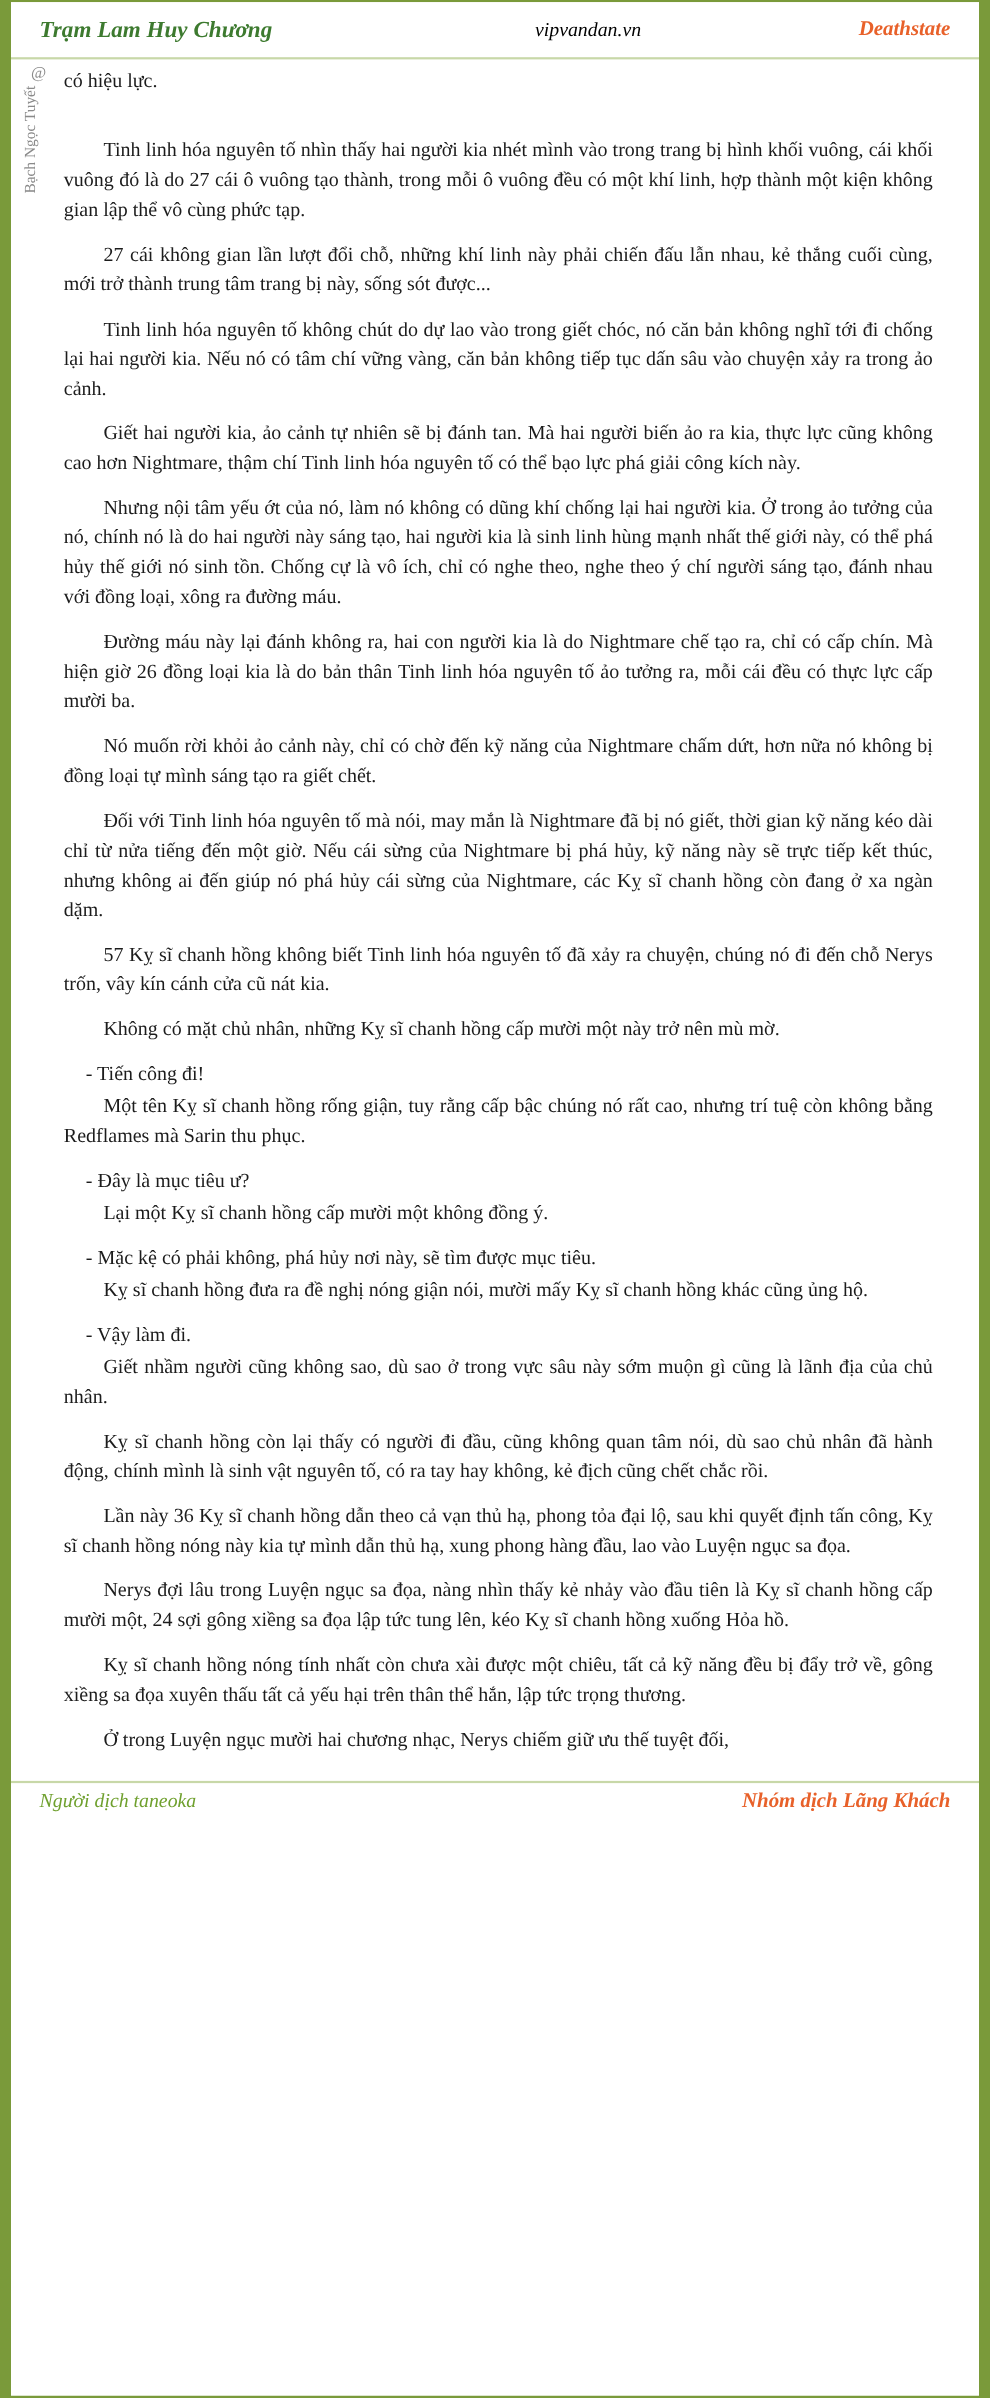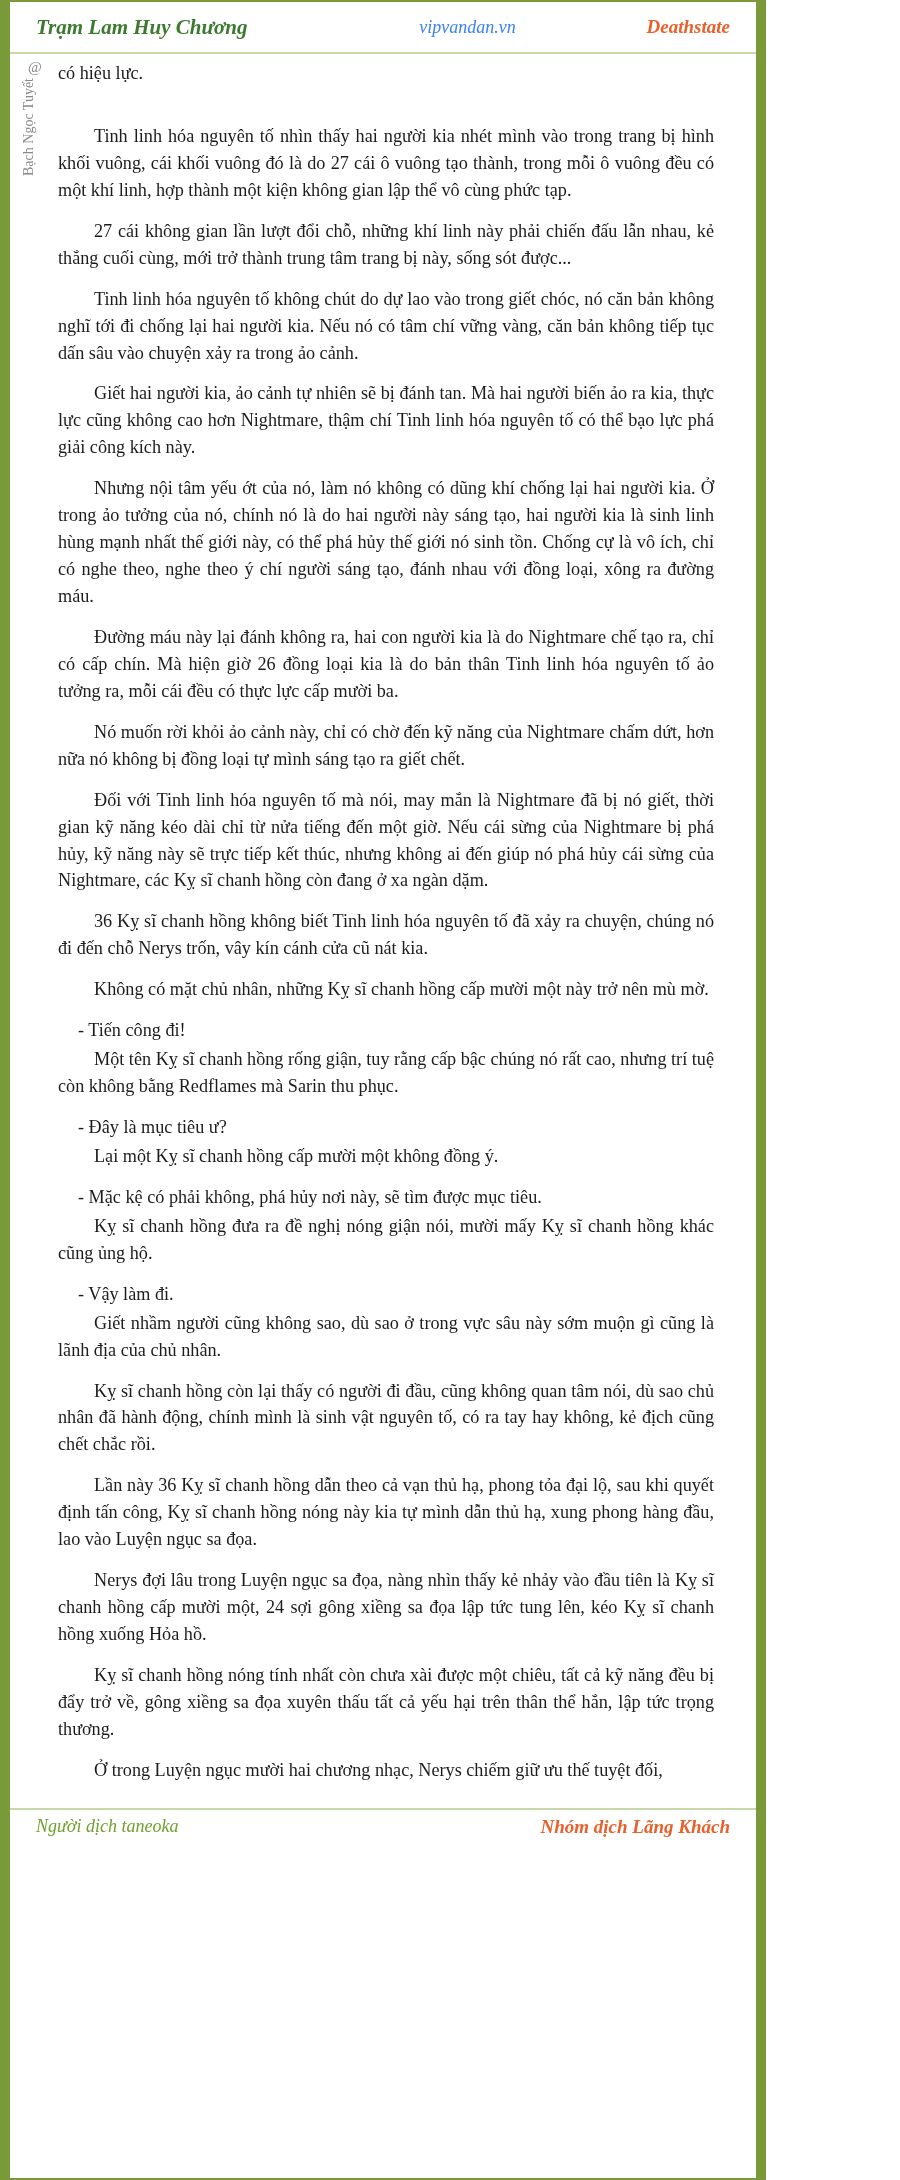--- a/index.html
+++ b/index.html
@@ -7,21 +7,21 @@
     padding: 0;
     background: #ffffff;
   }
   body {
     width: 900px;
     min-height: 2180px;
     font-family: "Liberation Serif", "DejaVu Serif", serif;
   }
   .page {
     position: relative;
-    width: 766px;
+    width: 900px;
     min-height: 2180px;
     box-sizing: border-box;
     background: #ffffff;
     border-left: 10px solid #7a9a3a;
     border-right: 10px solid #7a9a3a;
     border-top: 2px solid #7a9a3a;
     border-bottom: 2px solid #7a9a3a;
   }
   .header {
     display: flex;
@@ -38,21 +38,21 @@
     font-style: italic;
     font-weight: bold;
     font-size: 21px;
     color: #3d7a2f;
     white-space: nowrap;
   }
   .header-center {
     font-family: "Liberation Serif", serif;
     font-style: italic;
     font-size: 18px;
-    color: #3b82f6;
+    color: #000000;
     white-space: nowrap;
     margin-left: 41px;
   }
   .header-right {
     font-family: "Liberation Serif", serif;
     font-style: italic;
     font-weight: bold;
     font-size: 19px;
     color: #e8612a;
     white-space: nowrap;
@@ -151,21 +151,21 @@
   <div class="content">
       <p class="first">có hiệu lực.</p>
       <p class="tight">Tinh linh hóa nguyên tố nhìn thấy hai người kia nhét mình vào trong trang bị hình khối vuông, cái khối vuông đó là do 27 cái ô vuông tạo thành, trong mỗi ô vuông đều có một khí linh, hợp thành một kiện không gian lập thể vô cùng phức tạp.</p>
       <p class="tight">27 cái không gian lần lượt đổi chỗ, những khí linh này phải chiến đấu lẫn nhau, kẻ thắng cuối cùng, mới trở thành trung tâm trang bị này, sống sót được...</p>
       <p class="tight">Tinh linh hóa nguyên tố không chút do dự lao vào trong giết chóc, nó căn bản không nghĩ tới đi chống lại hai người kia. Nếu nó có tâm chí vững vàng, căn bản không tiếp tục dấn sâu vào chuyện xảy ra trong ảo cảnh.</p>
       <p class="tight">Giết hai người kia, ảo cảnh tự nhiên sẽ bị đánh tan. Mà hai người biến ảo ra kia, thực lực cũng không cao hơn Nightmare, thậm chí Tinh linh hóa nguyên tố có thể bạo lực phá giải công kích này.</p>
       <p class="tight">Nhưng nội tâm yếu ớt của nó, làm nó không có dũng khí chống lại hai người kia. Ở trong ảo tưởng của nó, chính nó là do hai người này sáng tạo, hai người kia là sinh linh hùng mạnh nhất thế giới này, có thể phá hủy thế giới nó sinh tồn. Chống cự là vô ích, chỉ có nghe theo, nghe theo ý chí người sáng tạo, đánh nhau với đồng loại, xông ra đường máu.</p>
       <p class="tight">Đường máu này lại đánh không ra, hai con người kia là do Nightmare chế tạo ra, chỉ có cấp chín. Mà hiện giờ 26 đồng loại kia là do bản thân Tinh linh hóa nguyên tố ảo tưởng ra, mỗi cái đều có thực lực cấp mười ba.</p>
       <p class="tight">Nó muốn rời khỏi ảo cảnh này, chỉ có chờ đến kỹ năng của Nightmare chấm dứt, hơn nữa nó không bị đồng loại tự mình sáng tạo ra giết chết.</p>
       <p class="tight">Đối với Tinh linh hóa nguyên tố mà nói, may mắn là Nightmare đã bị nó giết, thời gian kỹ năng kéo dài chỉ từ nửa tiếng đến một giờ. Nếu cái sừng của Nightmare bị phá hủy, kỹ năng này sẽ trực tiếp kết thúc, nhưng không ai đến giúp nó phá hủy cái sừng của Nightmare, các Kỵ sĩ chanh hồng còn đang ở xa ngàn dặm.</p>
-      <p class="tight">36 Kỵ sĩ chanh hồng không biết Tinh linh hóa nguyên tố đã xảy ra chuyện, chúng nó đi đến chỗ Nerys trốn, vây kín cánh cửa cũ nát kia.</p>
+      <p class="tight">57 Kỵ sĩ chanh hồng không biết Tinh linh hóa nguyên tố đã xảy ra chuyện, chúng nó đi đến chỗ Nerys trốn, vây kín cánh cửa cũ nát kia.</p>
       <p class="tight">Không có mặt chủ nhân, những Kỵ sĩ chanh hồng cấp mười một này trở nên mù mờ.</p>
       <p class="dialog">- Tiến công đi!</p>
       <p class="tight">Một tên Kỵ sĩ chanh hồng rống giận, tuy rằng cấp bậc chúng nó rất cao, nhưng trí tuệ còn không bằng Redflames mà Sarin thu phục.</p>
       <p class="dialog">- Đây là mục tiêu ư?</p>
       <p class="tight">Lại một Kỵ sĩ chanh hồng cấp mười một không đồng ý.</p>
       <p class="dialog">- Mặc kệ có phải không, phá hủy nơi này, sẽ tìm được mục tiêu.</p>
       <p class="tight">Kỵ sĩ chanh hồng đưa ra đề nghị nóng giận nói, mười mấy Kỵ sĩ chanh hồng khác cũng ủng hộ.</p>
       <p class="dialog">- Vậy làm đi.</p>
       <p class="tight">Giết nhầm người cũng không sao, dù sao ở trong vực sâu này sớm muộn gì cũng là lãnh địa của chủ nhân.</p>
       <p class="tight">Kỵ sĩ chanh hồng còn lại thấy có người đi đầu, cũng không quan tâm nói, dù sao chủ nhân đã hành động, chính mình là sinh vật nguyên tố, có ra tay hay không, kẻ địch cũng chết chắc rồi.</p>

